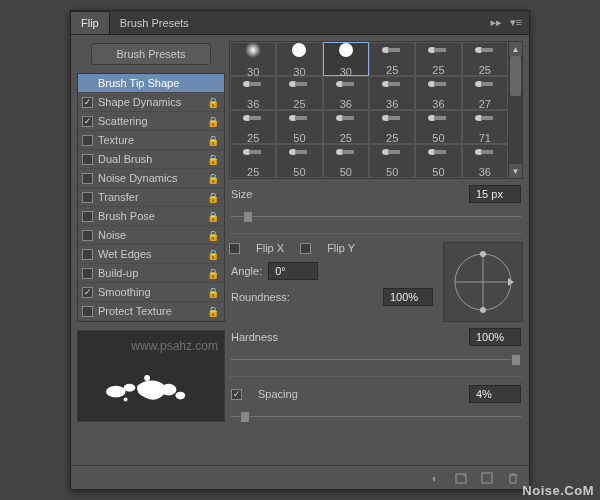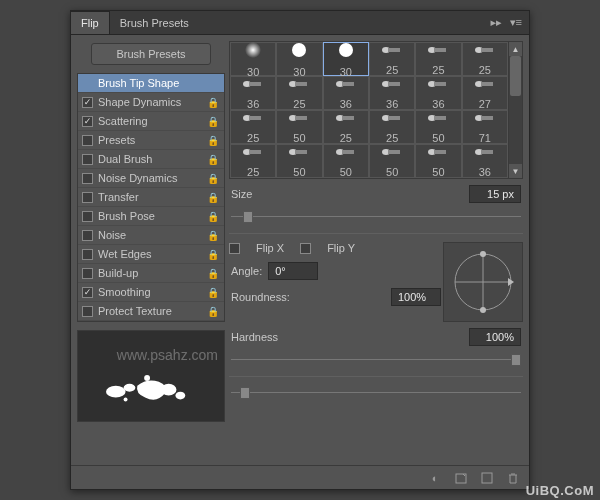--- a/index.html
+++ b/index.html
@@ -29,33 +29,33 @@
 .cell{display:flex;flex-direction:column;align-items:center;justify-content:center;height:34px;border:1px solid #555;cursor:pointer;position:relative}
 .cell.sel{border:1px solid #88aee6;background:#3a3a3a}
 .thumb{width:26px;height:18px;display:flex;align-items:center;justify-content:center}
 .cell-lbl{font-size:11px;color:#bbb;margin-top:7px}
 .scrollbar{width:14px;background:#4a4a4a;border-left:1px solid #3a3a3a;display:flex;flex-direction:column}
 .sb-btn{height:14px;display:flex;align-items:center;justify-content:center;font-size:8px;background:#555;cursor:pointer}
 .sb-track{flex:1;background:#3f3f3f;position:relative}
 .sb-thumb{position:absolute;top:0;left:1px;right:1px;height:40px;background:#666;border-radius:2px}
 .field-row{display:flex;align-items:center;gap:16px;padding:0 2px}
 .label{color:#c8c8c8}
-.val-box{background:#3a3a3a;border:1px solid #2a2a2a;padding:2px 6px;min-width:52px;text-align:right;color:#e6e6e6}
+.val-box{background:#3a3a3a;border:1px solid #2a2a2a;padding:2px 6px;min-width:52px;color:#e6e6e6}
 .slider{height:16px;position:relative;margin:0 2px}
 .slider-track{position:absolute;left:0;right:0;top:7px;height:1px;background:#777}
 .slider-thumb{position:absolute;top:2px;width:10px;height:12px;background:#888;border:1px solid #555}
 .hr{height:1px;background:#424242;border-top:1px solid #606060;margin:2px 0}
-.flip-row{display:flex;align-items:flex-start;}
+.flip-row{display:flex;align-items:flex-start;gap:8px}
 .flip-controls{display:flex;flex-direction:column;gap:8px;flex:1}
 .inline{display:flex;align-items:center;gap:16px}
 .dial{width:80px;height:80px;border:1px solid #3a3a3a;background:#474747;display:flex;align-items:center;justify-content:center}
 .footer{height:24px;border-top:1px solid #3a3a3a;display:flex;align-items:center;justify-content:flex-end;gap:10px;padding:0 8px}
 .ficon{width:16px;height:16px;display:flex;align-items:center;justify-content:center;color:#999;cursor:pointer}
 .watermark{position:absolute;right:6px;bottom:2px;font-size:13px;font-weight:bold;color:rgba(255,255,255,.7);letter-spacing:.5px}
-.mini-wm{position:absolute;right:6px;top:16px;font-size:14px;color:rgba(255,255,255,.3)}
+.mini-wm{position:absolute;right:6px;top:8px;font-size:12px;color:rgba(255,255,255,.3)}
 </style>
 </head>
 <body>
 
 <div class="panel">
   <div class="tabs">
     <div class="tab active">Flip</div>
     <div class="tab">Brush Presets</div>
     <div class="tabs-spacer"></div>
     <div class="tabs-icons">
@@ -77,21 +77,21 @@
             <span>Shape Dynamics</span>
             <span class="lock">🔒</span>
           </div>
           <div class="row">
             <span class="chk on"></span>
             <span>Scattering</span>
             <span class="lock">🔒</span>
           </div>
           <div class="row">
             <span class="chk"></span>
-            <span>Presets</span>
+            <span>Texture</span>
             <span class="lock">🔒</span>
           </div>
           <div class="row">
             <span class="chk"></span>
             <span>Dual Brush</span>
             <span class="lock">🔒</span>
           </div>
           <div class="row">
             <span class="chk"></span>
             <span>Noise Dynamics</span>
@@ -431,20 +431,28 @@
         <div style="flex:1"></div>
         <div class="val-box">100%</div>
       </div>
       <div class="slider">
         <div class="slider-track"></div>
           <div class="slider-thumb" style="left:calc(100% - 10px)"></div>
       </div>
 
       <div class="hr"></div>
 
+      <div class="field-row">
+        <label class="inline">
+            <span class="chk on"></span>
+            <span>Spacing</span>
+          </label>
+        <div style="flex:1"></div>
+        <div class="val-box">4%</div>
+      </div>
       <div class="slider">
         <div class="slider-track"></div>
           <div class="slider-thumb" style="left:3%"></div>
       </div>
     </div>
   </div>
 
   <div class="footer">
     <span class="ficon">◐</span>
     <span class="ficon">
@@ -457,14 +465,14 @@
         <svg width="14" height="14">
           <rect x="2" y="2" width="10" height="10" fill="none" stroke="#999"></rect>
         </svg>
       </span>
     <span class="ficon">
         <svg width="14" height="14">
           <path d="M3,4 h8 M4,4 v8 h6 v-8 M5,3 h4" fill="none" stroke="#999"></path>
         </svg>
       </span>
   </div>
-  <div class="watermark">UiBQ.CoM</div>
+  <div class="watermark">Noise.CoM</div>
 </div>
 
 </body></html>

